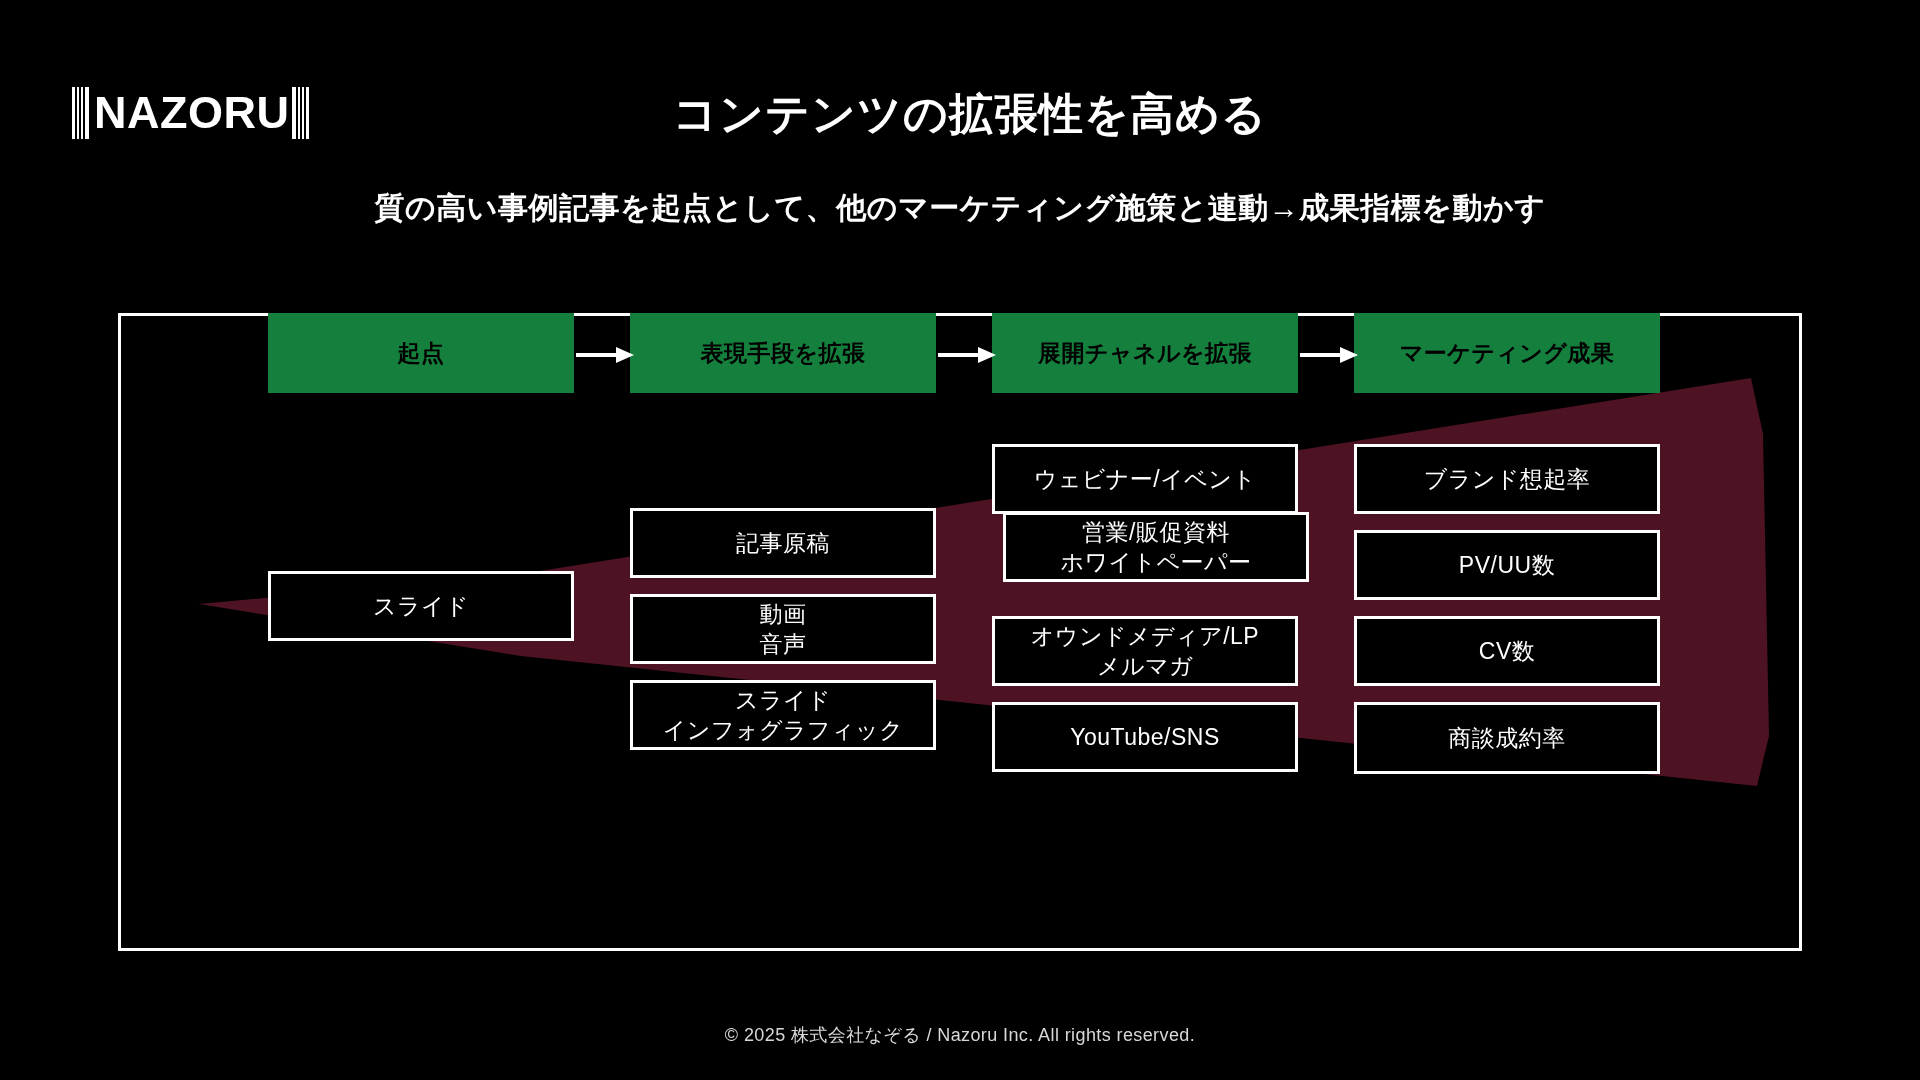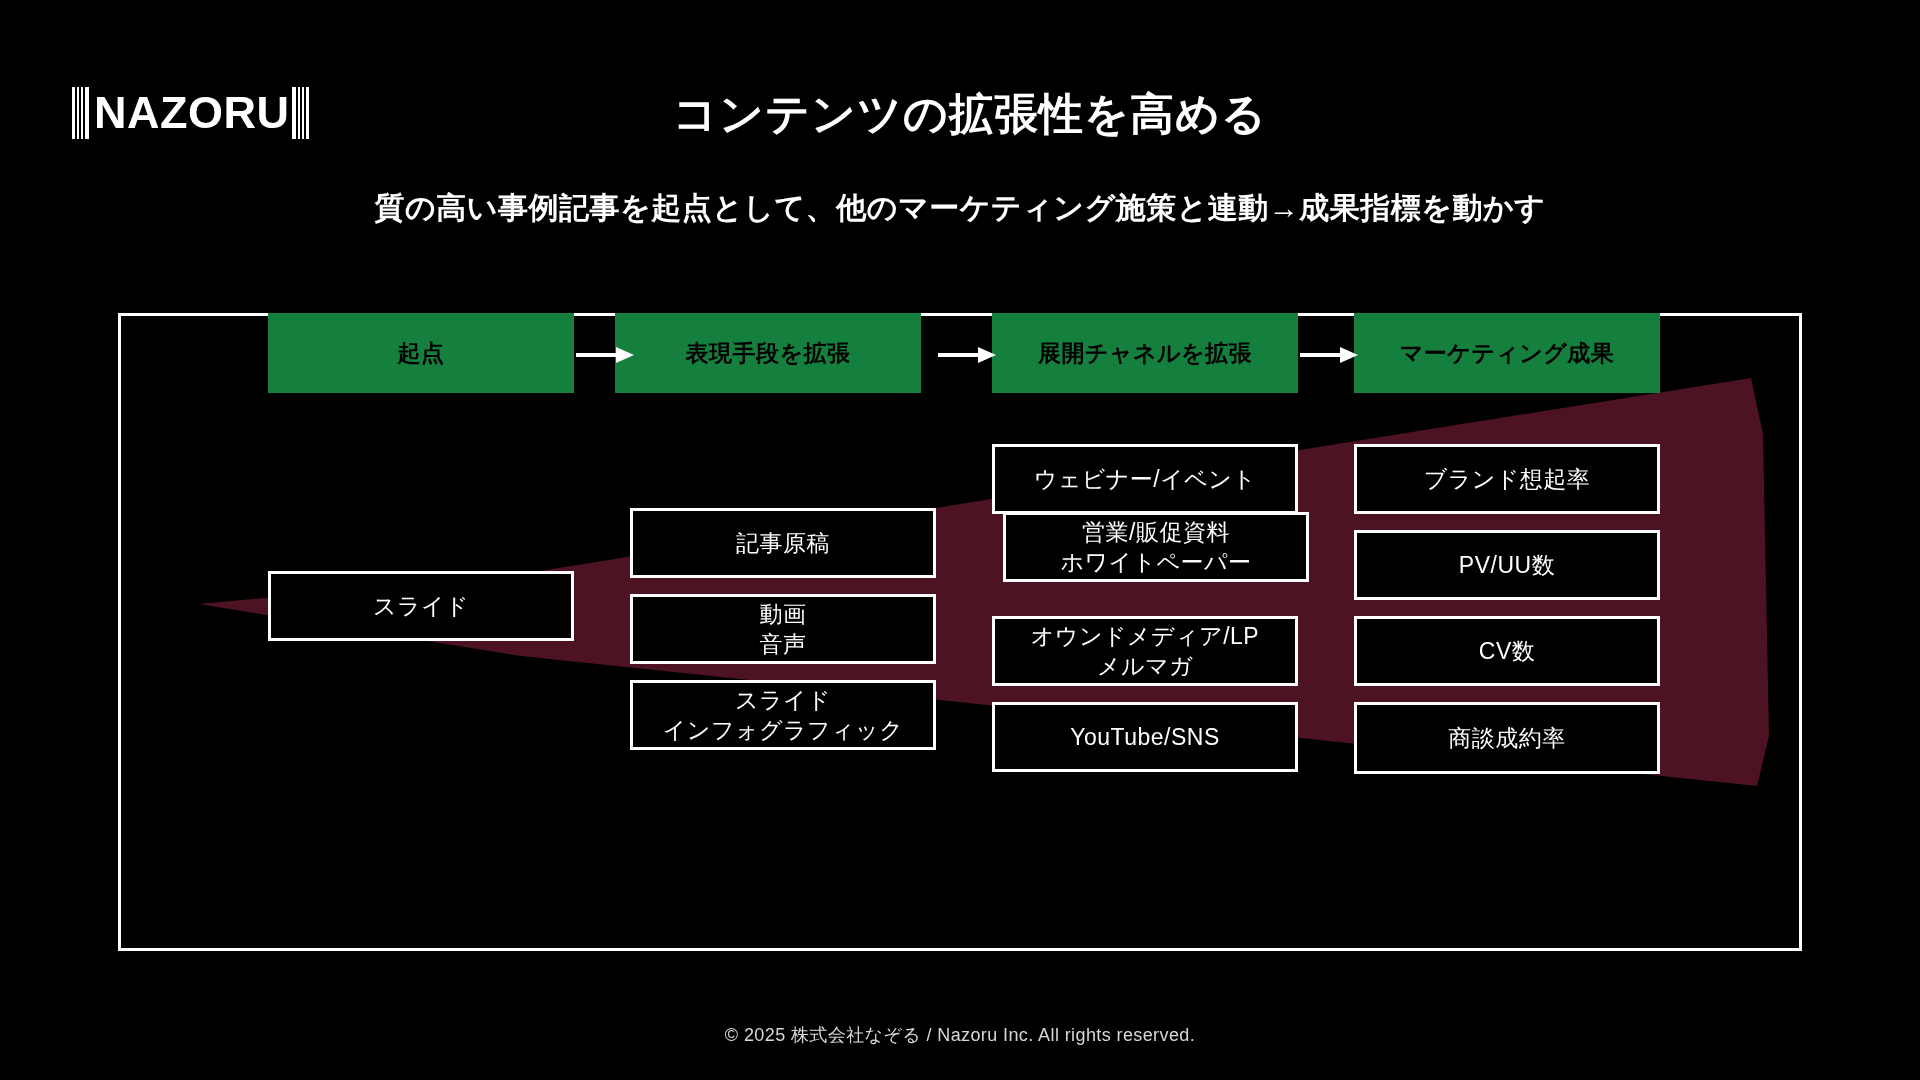--- a/index.html
+++ b/index.html
@@ -48,21 +48,21 @@
   #band { position:absolute; left:0; top:0; width:1684px; height:638px; pointer-events:none; }
 
   
   .hdr {
     position:absolute; top:-3px; height:80px; width:306px;
     background:#15803d; color:#000;
     display:flex; align-items:center; justify-content:center;
     font-size:23px; font-weight:700; letter-spacing:0.5px;
   }
   .hdr.h0 { left:147px; }
-  .hdr.h1 { left:494px; }
+  .hdr.h1 { left:509px; }
   .hdr.h2 { left:871px; }
   .hdr.h3 { left:1233px; }
 
   .arrow { position:absolute; top:31px; height:16px; width:58px; }
   .arrow .shaft { position:absolute; left:0; top:6px; width:44px; height:4px; background:#fff; }
   .arrow .head {
     position:absolute; left:40px; top:0;
     width:0; height:0; border-top:8px solid transparent;
     border-bottom:8px solid transparent; border-left:18px solid #fff;
   }

